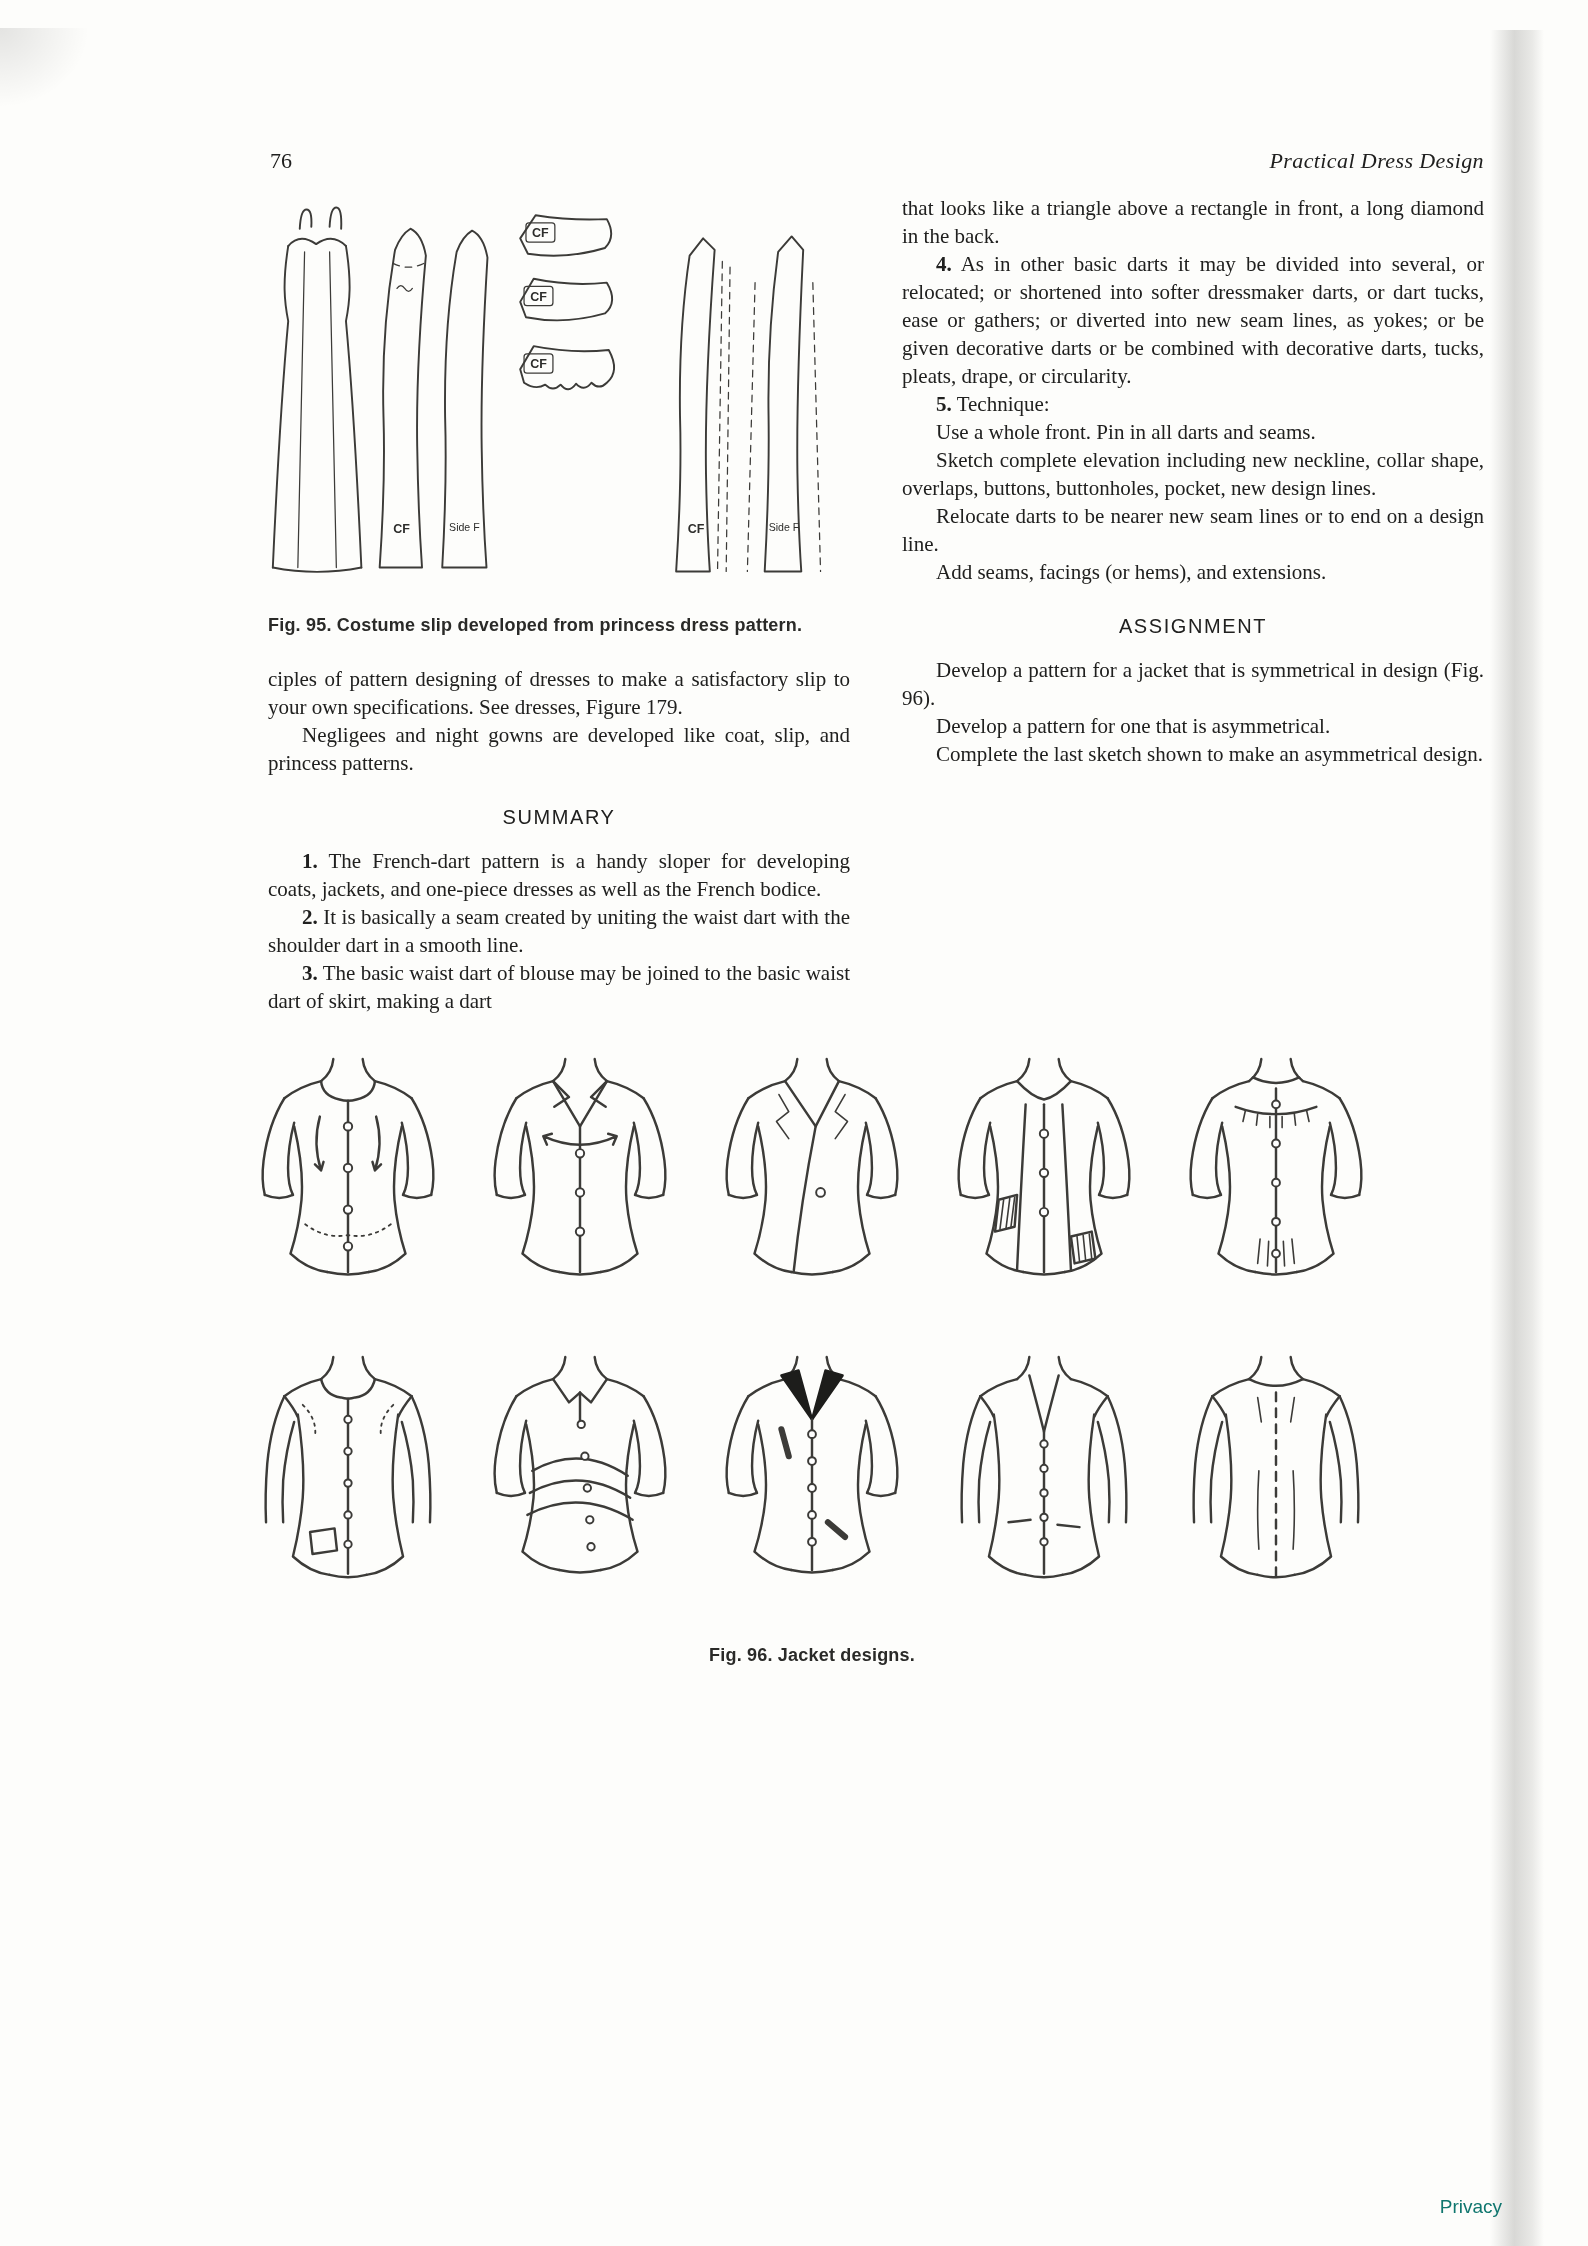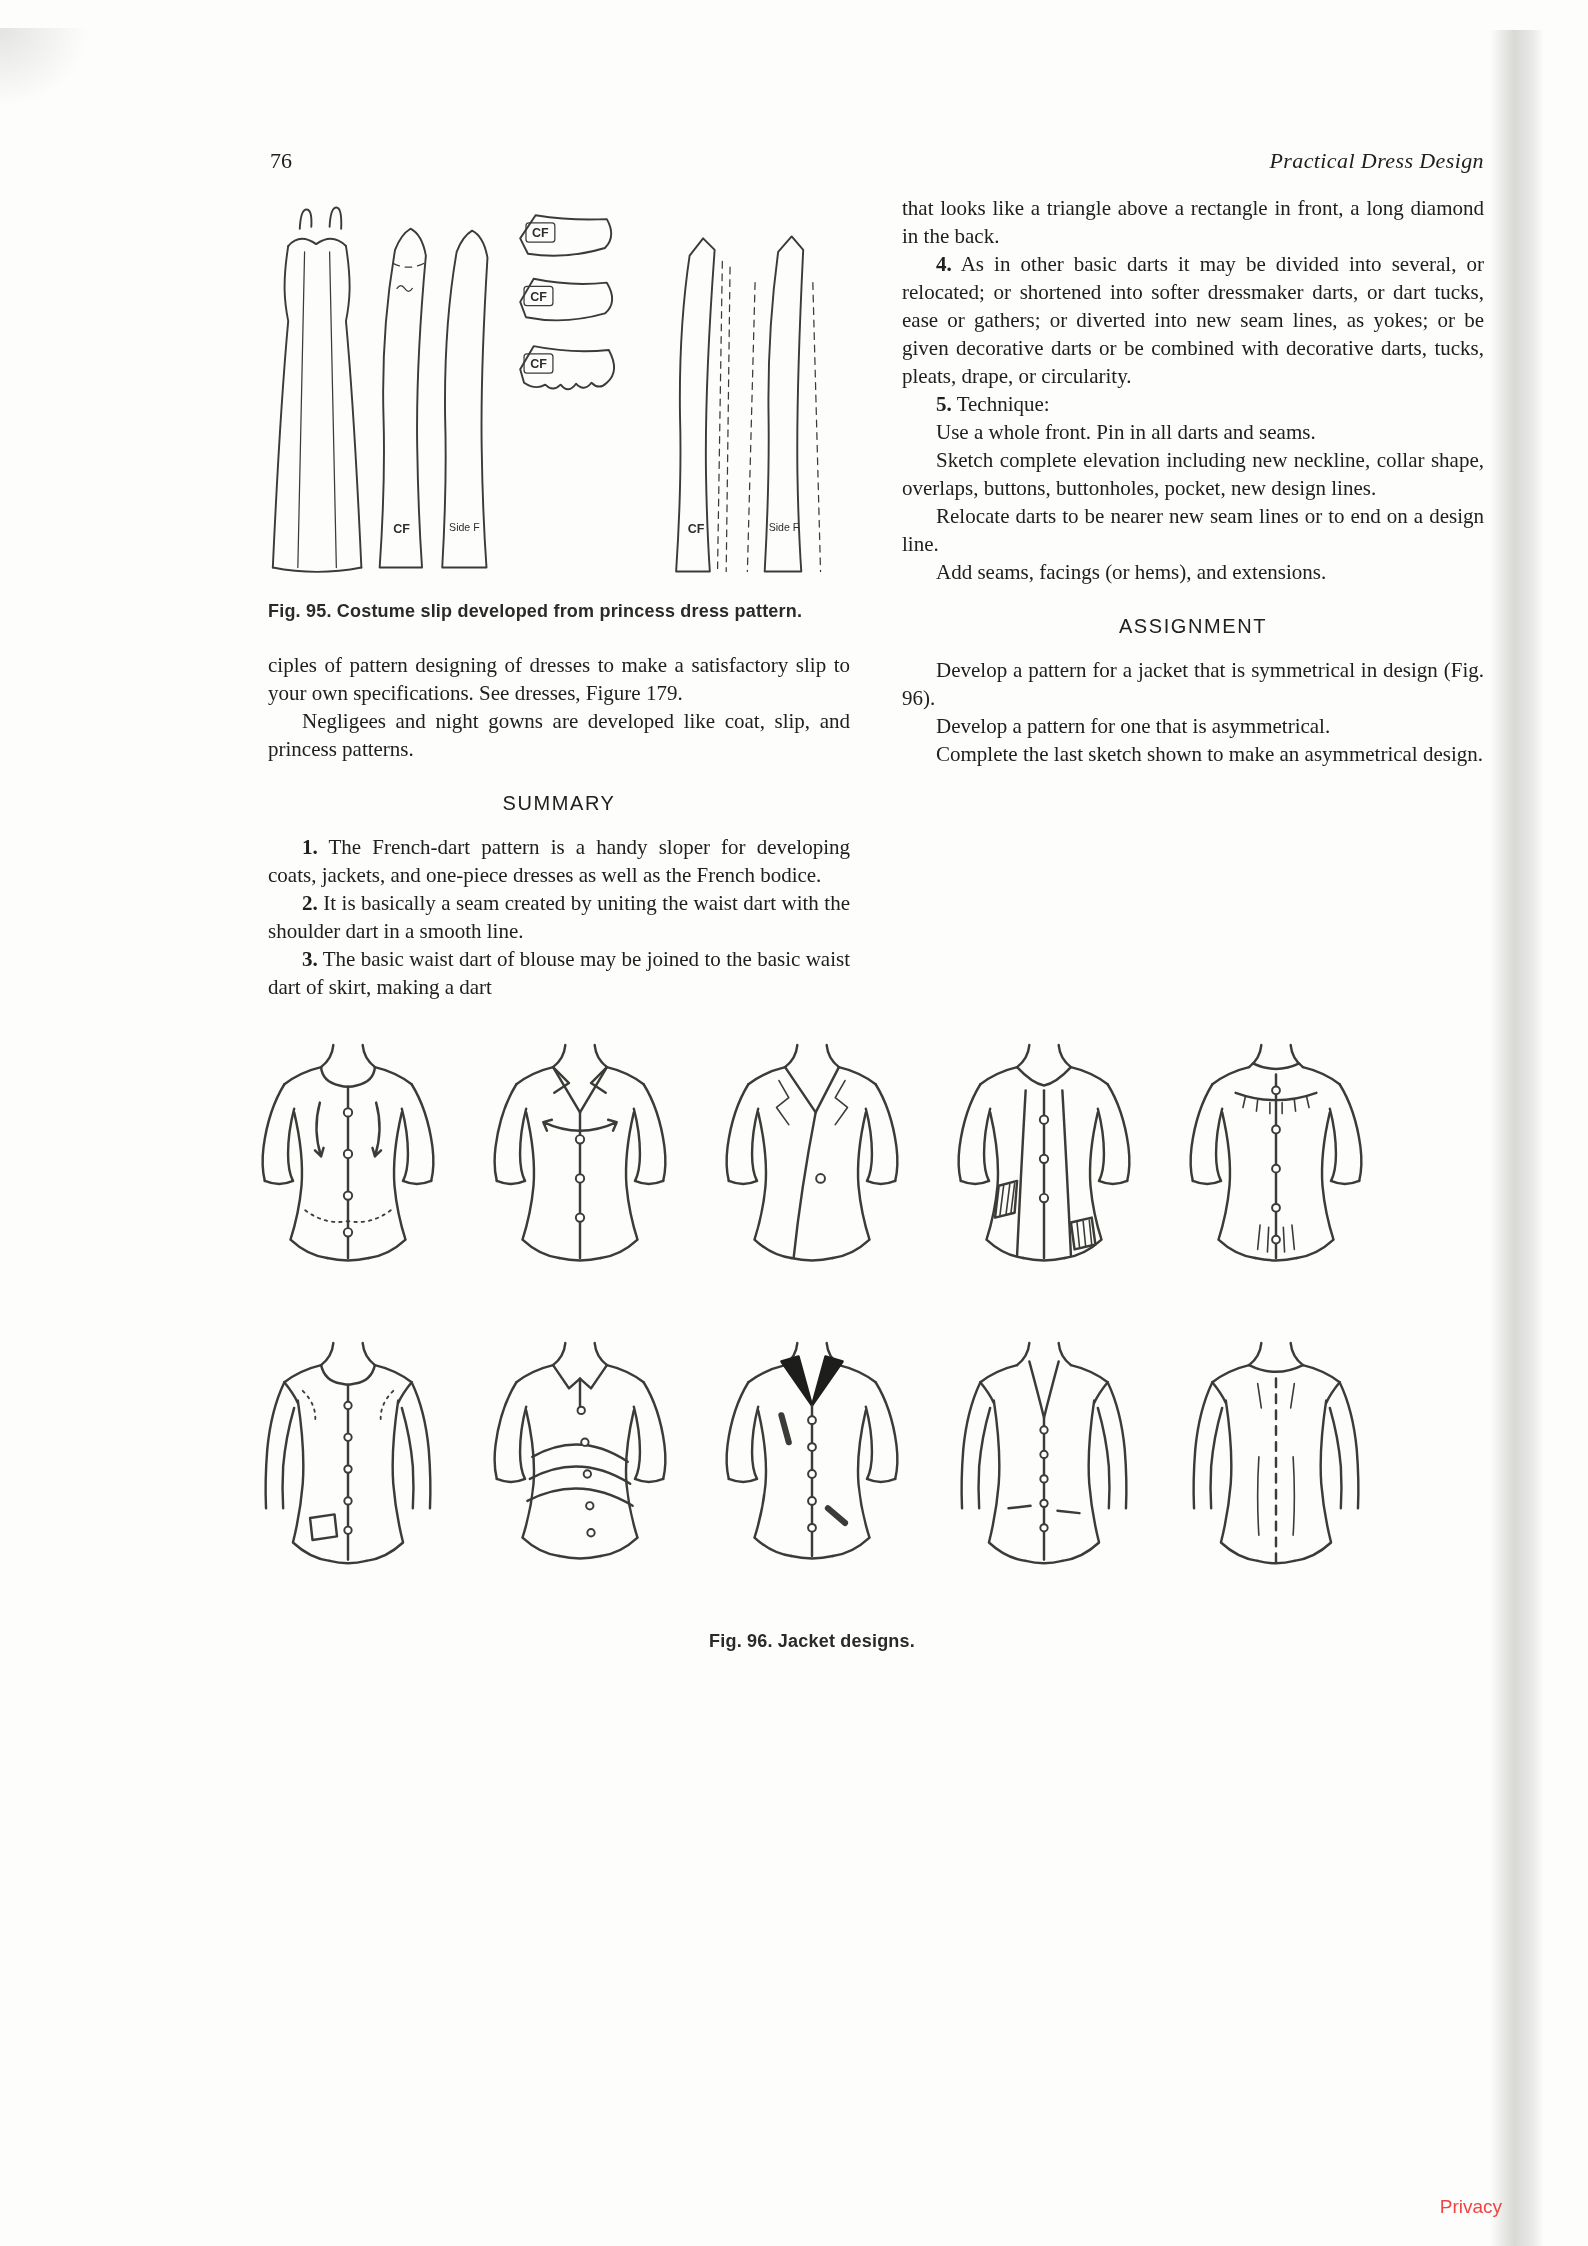--- a/index.html
+++ b/index.html
@@ -30,38 +30,38 @@
   h2.chead {
     text-align:center; font-weight:400; font-size:20px; letter-spacing:1.6px;
     font-family:"Liberation Sans", sans-serif; margin:26px 0 16px 0;
   }
   figure { margin:0; }
   .figcap {
     font-size:18px; font-weight:700; letter-spacing:0.2px;
     font-family:"Liberation Sans", sans-serif; color:#2a2a28;
   }
   .fig95 { margin-bottom:26px; }
-  .fig95 .figcap { margin-top:6px; }
+  .fig95 .figcap { margin-top:20px; }
   .fig96 { width:1160px; margin:34px 0 0 -36px; }
   .fig96-grid { display:grid; grid-template-columns:repeat(5, 1fr); row-gap:16px; justify-items:center; }
   .fig96 .figcap { text-align:center; margin-top:16px; }
   
   .sk { stroke:#3c3b38; fill:none; stroke-width:2; stroke-linecap:round; stroke-linejoin:round; }
   .sk .thin { stroke-width:1.3; }
   .sk .dash { stroke-dasharray:7 6; }
   .sk .dot  { stroke-dasharray:2 4; stroke-width:1.5; }
   .sk .btn  { fill:#fff; stroke-width:1.6; }
   .sk .dark { fill:#1d1d1b; stroke:#1d1d1b; }
   .sk .thick { stroke-width:5; }
   .sk text { font-family:"Liberation Sans", sans-serif; fill:#2d2d2b; stroke:none; font-size:13px; font-weight:700; }
   .sk text.small { font-size:11px; font-weight:400; }
   .jk { width:208px; height:282px; }
   .privacy {
     position:absolute; right:86px; bottom:28px;
-    font-family:"Liberation Sans", sans-serif; font-size:19px; color:#ef4444;
+    font-family:"Liberation Sans", sans-serif; font-size:19px; color:#0f766e;
     text-decoration:none; cursor:pointer;
   }
 </style>
 </head>
 <body>
 
 <svg width="0" height="0" style="position:absolute">
   <defs>
     <symbol id="sym-jacket" viewBox="0 0 170 220">
       <path d="M73,3 Q72,14 63,21"></path>

